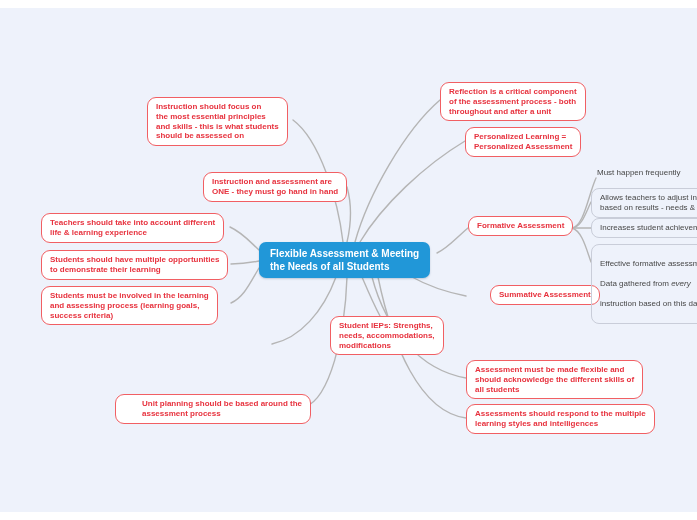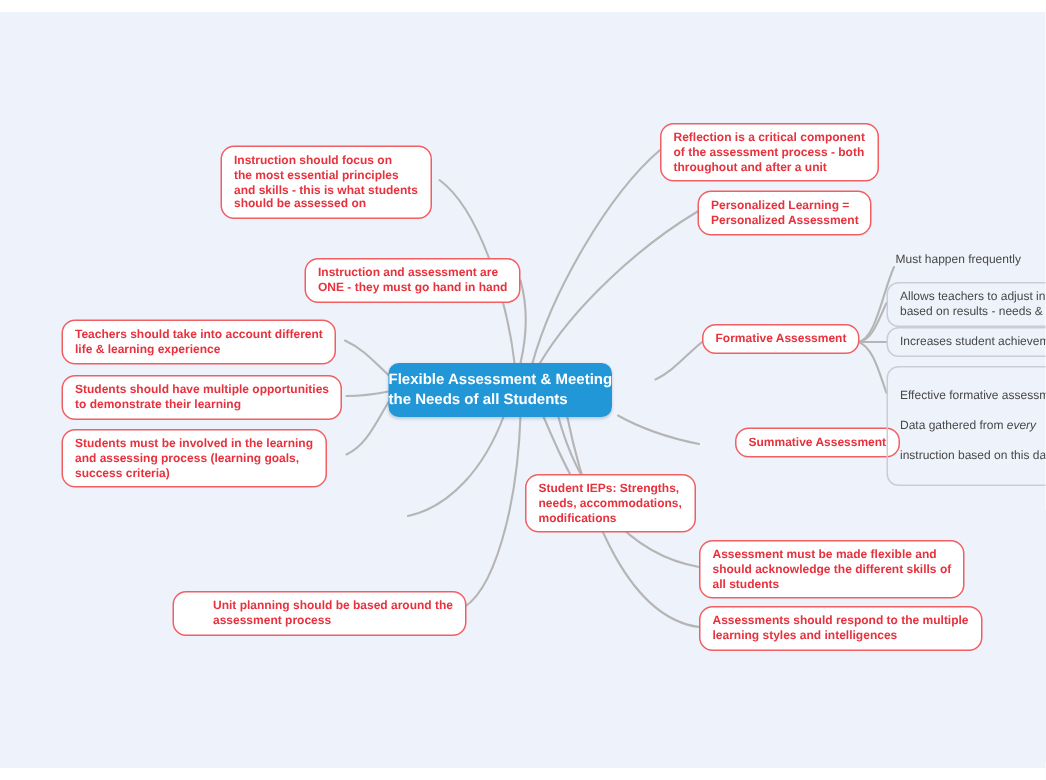--- a/index.html
+++ b/index.html
@@ -26,21 +26,21 @@
     font-weight:bold;
     color:#e7323e;
     white-space:pre-line;
     box-sizing:border-box;
   }
   .center{
     position:absolute;
     background:#2197d8;
     border:none;
     border-radius:7px;
-    padding:5px 0;
+    padding:5px 11px;
     font-size:10px;
     line-height:13px;
     font-weight:bold;
     color:#ffffff;
     white-space:pre-line;
     box-shadow:0 1px 2px rgba(40,80,120,.25);
   }
   .child{
     position:absolute;
     font-size:8px;
@@ -104,21 +104,21 @@
 success criteria)</div>
   <div class="node" style="left:115px;top:394px;padding-left:26px;">Unit planning should be based around the
 assessment process</div>
   <div class="node" style="left:440px;top:82px;">Reflection is a critical component
 of the assessment process - both
 throughout and after a unit</div>
   <div class="node" style="left:465px;top:127px;">Personalized Learning =
 Personalized Assessment</div>
   <div class="node" style="left:468px;top:216px;">Formative Assessment</div>
   <div class="node" style="left:490px;top:285px;">Summative Assessment</div>
-  <div class="node" style="left:350px;top:316px;">Student IEPs: Strengths,
+  <div class="node" style="left:330px;top:316px;">Student IEPs: Strengths,
 needs, accommodations,
 modifications</div>
   <div class="node" style="left:466px;top:360px;">Assessment must be made flexible and
 should acknowledge the different skills of
 all students</div>
   <div class="node" style="left:466px;top:404px;">Assessments should respond to the multiple
 learning styles and intelligences</div>
 
   <div class="center" style="left:259px;top:242px;">Flexible Assessment &amp; Meeting
 the Needs of all Students</div>

